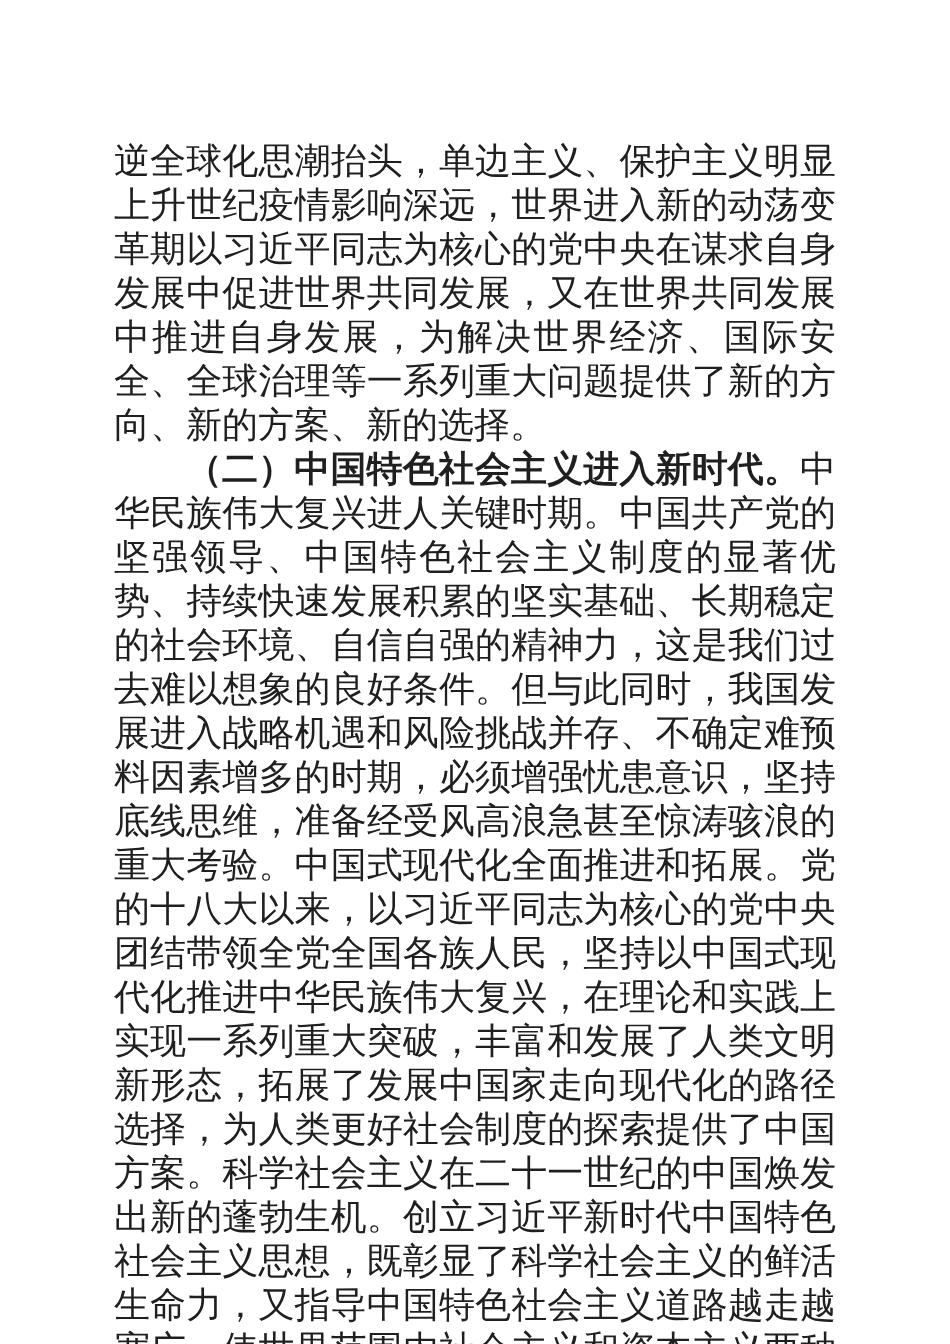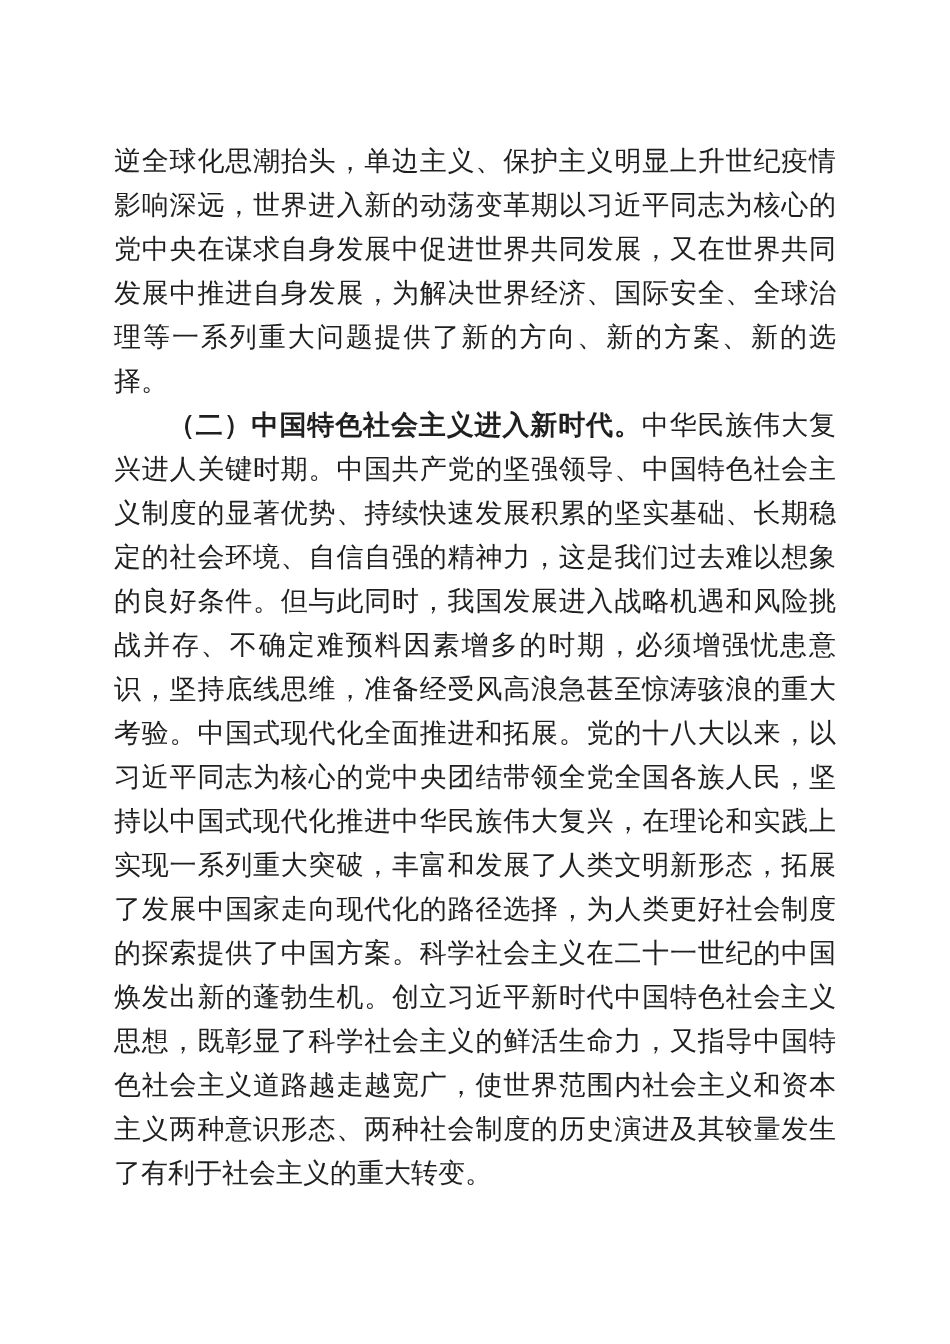--- a/index.html
+++ b/index.html
@@ -17,21 +17,21 @@
   .text-block {
     position: absolute;
     left: 114px;
     top: 139px;
     width: 722px;
   }
   p.para {
     margin: 0;
     padding: 0;
     font-family: Liberation Serif, serif;
-    font-size: 27px;
+    font-size: 36px;
     line-height: 44px;
     color: #1f1f1f;
     text-align: justify;
     text-justify: inter-ideograph;
     word-break: break-all;
     overflow-wrap: break-word;
   }
   p.para.indent {
     text-indent: 2em;
   }

